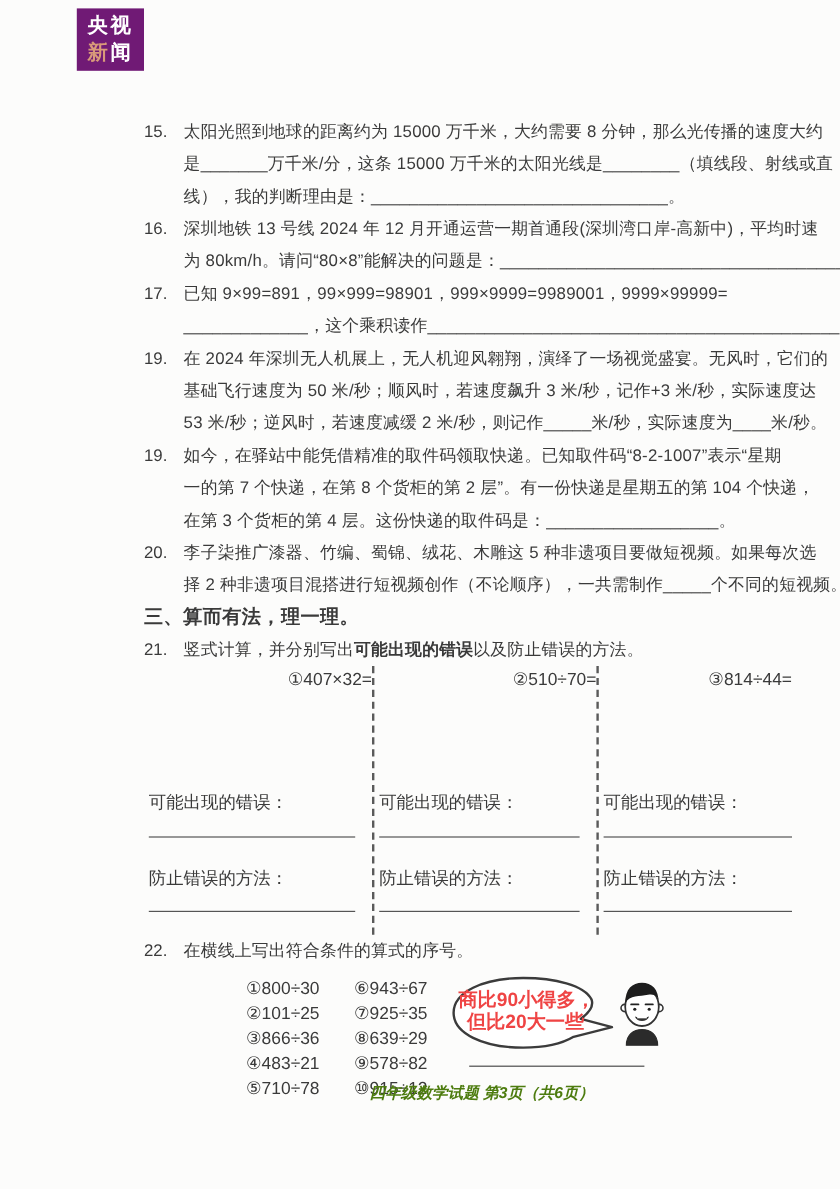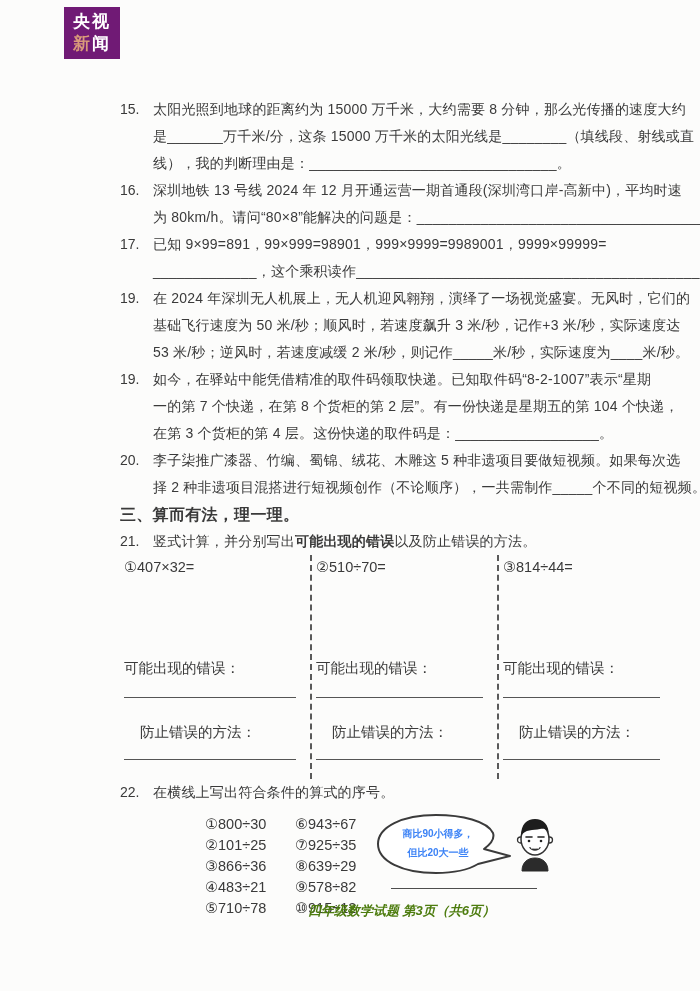--- a/index.html
+++ b/index.html
@@ -22,45 +22,45 @@
 
   
   .content { position:absolute; left:120px; top:96px; width:560px; }
   .question { position:relative; padding-left:33px; }
   .q-num { position:absolute; left:0; top:0; line-height:27px; font-size:14px; }
   .q-line { line-height:27px; font-size:14px; white-space:nowrap; letter-spacing:0.2px; }
   .section-title { font-weight:bold; font-size:16px; line-height:27px; letter-spacing:0.3px; }
   .bold { font-weight:bold; }
 
   
-  .q21-grid { display:grid; grid-template-columns:190px 187px 163px; width:540px; }
+  .q21-grid { display:grid; grid-template-columns:190px 187px 163px; width:540px;text-align:right; }
   .q21-col { position:relative; height:224px; }
   .q21-col.sep { border-left:2px dashed #5a5a5a; }
   .q21-expr { font-size:14.5px; line-height:24px; padding-left:4px; white-space:nowrap; }
   .q21-label { position:absolute; left:4px; font-size:14.5px; white-space:nowrap; }
   .err-label { top:104px; }
-  .prev-label { top:168px;margin-left:16px; }
+  .prev-label { top:168px; }
   .uline { position:absolute; left:4px; border-bottom:1.6px solid #555; }
   .err-line { top:142px; }
   .prev-line { top:204px; }
   .q21-col .uline { right:14px; }
   .q21-col:last-child .uline { right:0; }
 
   
   .q22-area { position:relative; height:130px; }
   .q22-table { position:absolute; left:85px; top:8px; }
   .q22-row { display:flex; gap:10px; }
   .q22-cell { width:80px; font-size:14.5px; line-height:21px; white-space:nowrap; }
 
   .bubble { position:absolute; left:252px; top:6px; width:142px; height:66px; }
   .bubble svg { position:absolute; left:0; top:0; }
   .bubble-text {
     position:absolute; left:10px; top:12px; width:112px;
-    font-size:10px; font-weight:bold; line-height:19px; text-align:center;
-    color:#3b82f6; white-space:nowrap;
+    font-size:16px; font-weight:bold; line-height:19px; text-align:center;
+    color:#ef4444; white-space:nowrap;
   }
   .boy { position:absolute; left:396px; top:10px; width:38px; height:56px; }
   .q22-ansline { position:absolute; left:271px; top:82px; width:146px; border-bottom:1.6px solid #4d4d4d; }
 
   
   .footer {
     position:absolute; left:308px; top:902px; width:230px;
     font-family:Liberation Sans, sans-serif; font-style:italic; font-weight:bold;
     font-size:13px; color:#4d7c0f; white-space:nowrap;
   }

